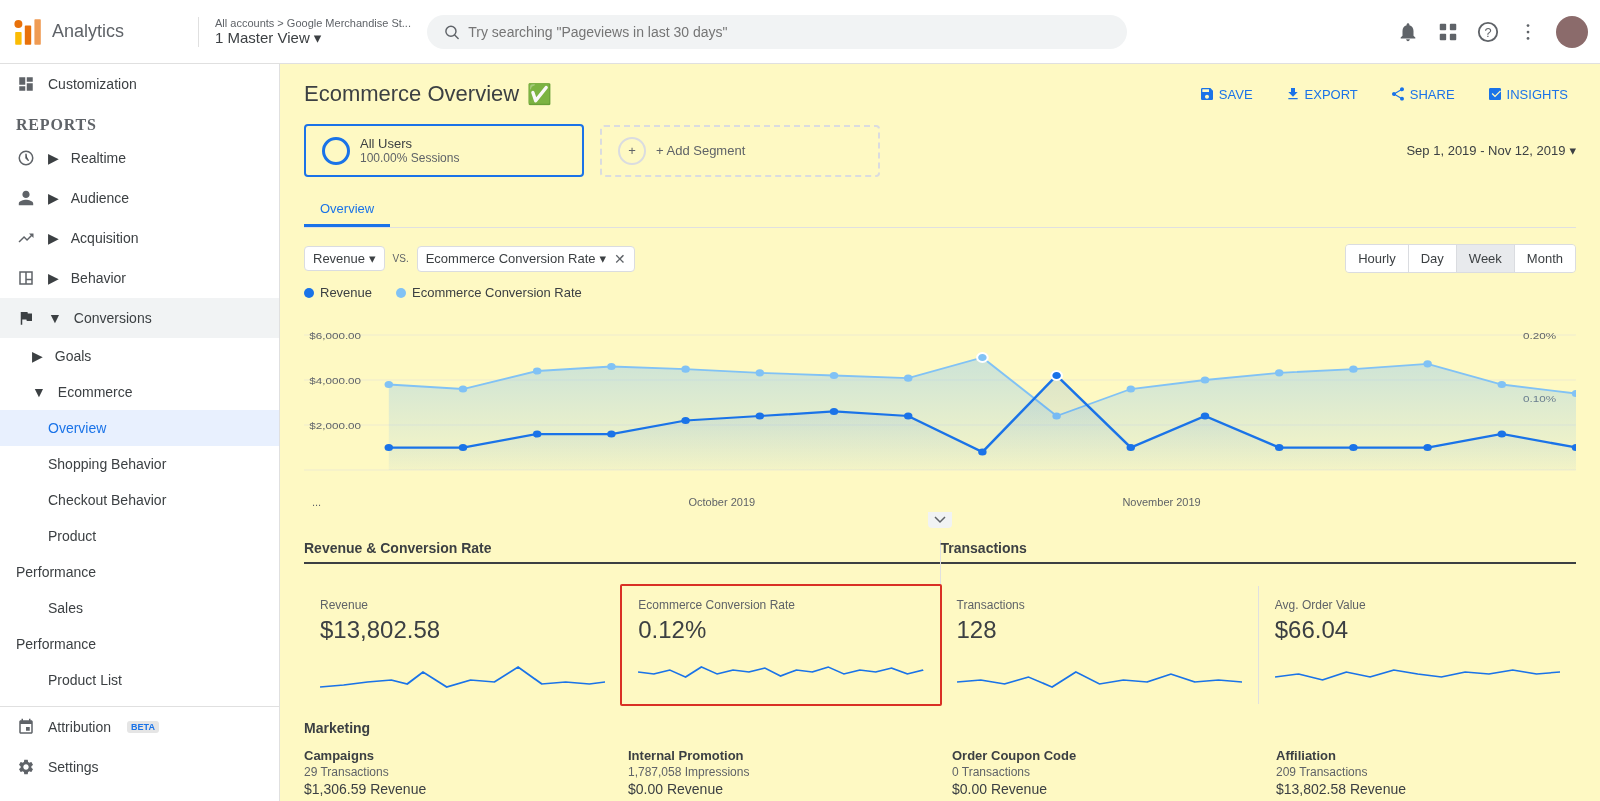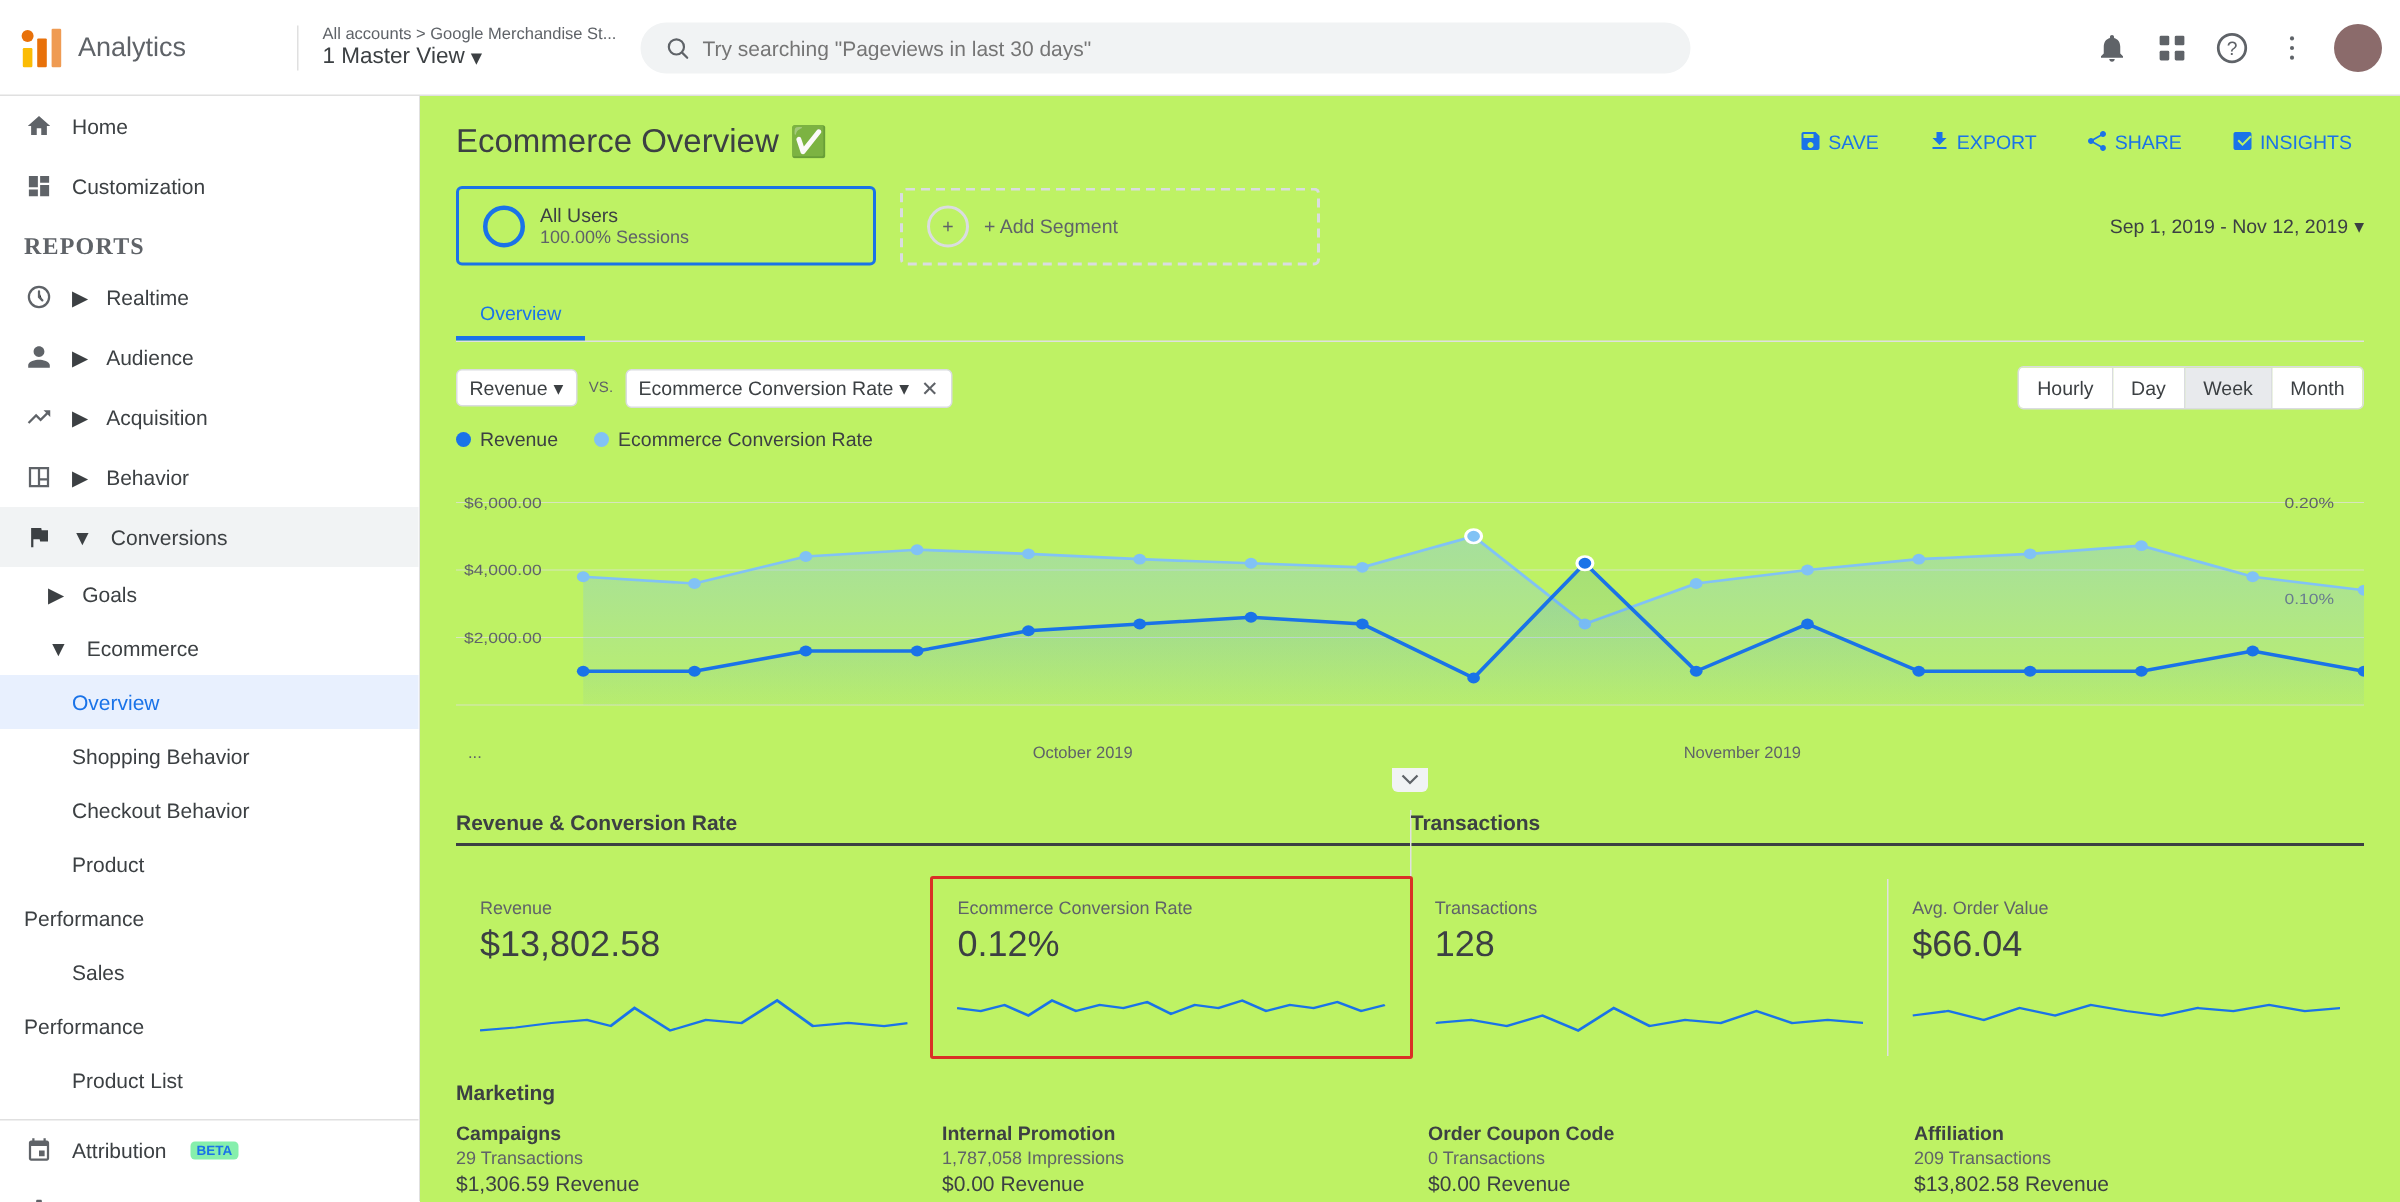--- a/index.html
+++ b/index.html
@@ -39,27 +39,27 @@
     }
     .sidebar-item.active { background: #e8f0fe; color: #1a73e8; }
     .sidebar-item .icon { width: 20px; height: 20px; display: flex; align-items: center; justify-content: center; color: #5f6368; flex-shrink: 0; }
     .sidebar-section-label {
       padding: 12px 16px 4px 16px; font-size: 16px; font-weight: 600; color: #5f6368; letter-spacing: 0.8px; text-transform: uppercase; font-family: Liberation Serif, serif;
     }
     .sidebar-sub { padding-left: 32px; }
     .sidebar-sub2 { padding-left: 48px; }
     .sidebar-sub3 { }
     .beta-badge {
-      font-size: 9px; background: #86efac; color: #1a73e8; padding: 1px 4px;
+      font-size: 9px; background: #e5e5e5; color: #1a73e8; padding: 1px 4px;
       border-radius: 3px; font-weight: 600; margin-left: 4px; vertical-align: middle;
     }
     .sidebar-bottom { border-top: 1px solid #e0e0e0; margin-top: 8px; }
 
     
-    .main-content { flex: 1; overflow-y: auto; padding: 16px 24px; background: #bef264; }
+    .main-content { flex: 1; overflow-y: auto; padding: 16px 24px; background: #fef9c3; }
 
     
     .page-header { display: flex; align-items: center; justify-content: space-between; margin-bottom: 16px; }
     .page-title-area { display: flex; align-items: center; gap: 8px; }
     .page-title { font-size: 22px; font-weight: 400; color: #3c4043; }
     .verified-icon { color: #1e8e3e; font-size: 20px; }
     .header-actions { display: flex; align-items: center; gap: 16px; }
     .header-action-btn {
       display: flex; align-items: center; gap: 4px; font-size: 13px; color: #1a73e8;
       cursor: pointer; padding: 6px 8px; border-radius: 4px;
@@ -196,28 +196,20 @@
       </svg>
     </div>
     <div class="avatar" style="background: #8B6B6B;"></div>
   </div>
 </div>
 
 <div class="app-body">
 
   <div class="sidebar">
 
-    <div class="sidebar-item">
-      <span class="icon">
-        <svg width="18" height="18" viewBox="0 0 24 24">
-            <path d="M10 20v-6h4v6h5v-8h3L12 3 2 12h3v8z" fill="#5f6368"></path>
-          </svg>
-      </span>
-      <span>Home</span>
-    </div>
 
     <div class="sidebar-item">
       <span class="icon">
         <svg width="18" height="18" viewBox="0 0 24 24">
             <path d="M3 13h8V3H3v10zm0 8h8v-6H3v6zm10 0h8V11h-8v10zm0-18v6h8V3h-8z" fill="#5f6368"></path>
           </svg>
       </span>
       <span>Customization</span>
     </div>
 

